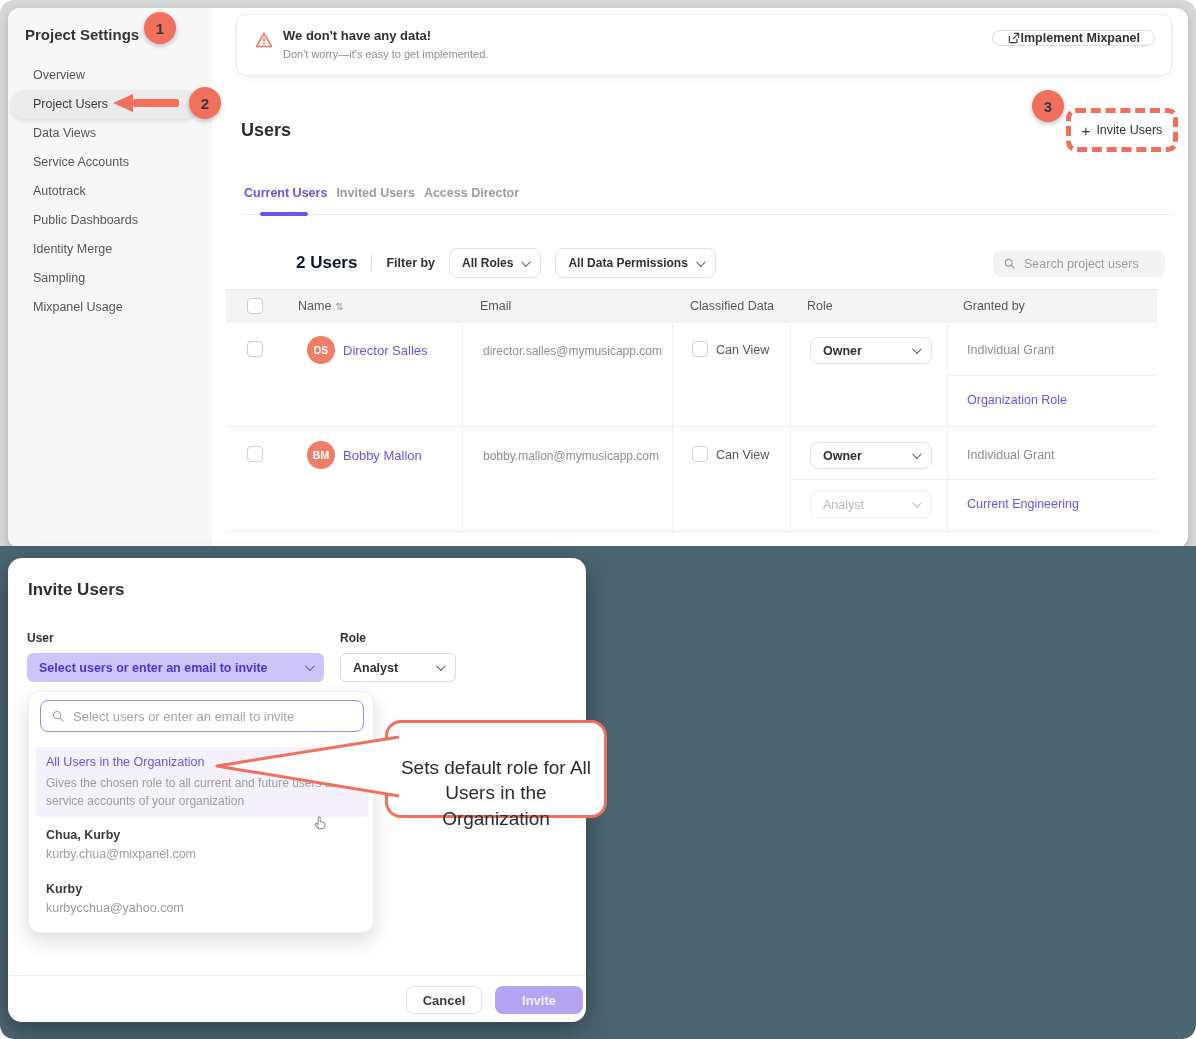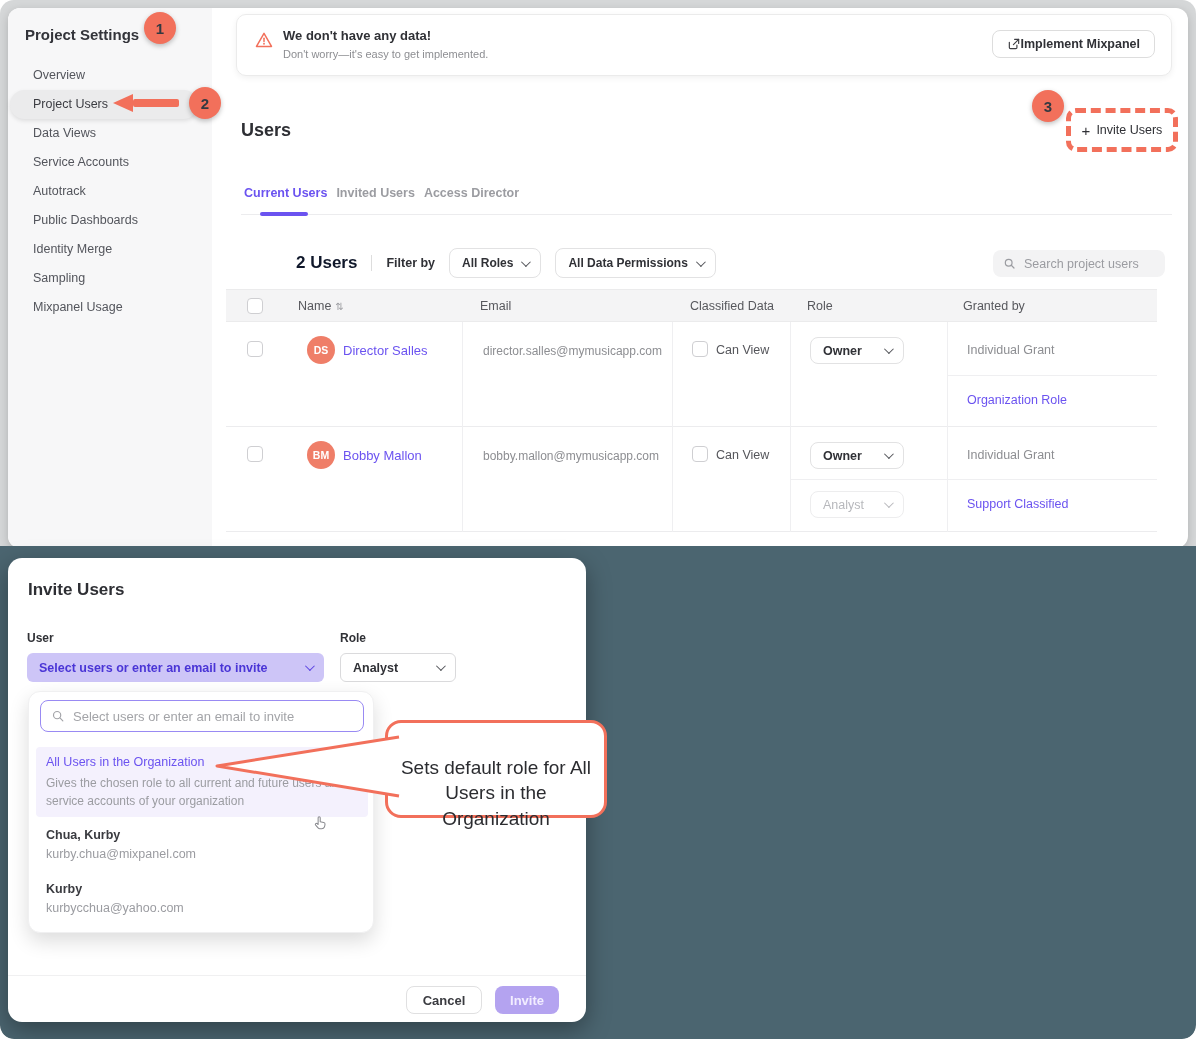--- a/index.html
+++ b/index.html
@@ -13,21 +13,21 @@
   .sidebar-title { position:absolute; left:17px; top:18px; font-size:15px; font-weight:700; color:#33343a; }
   .side-nav { position:absolute; left:0; top:53px; width:100%; }
   .side-item { position:relative; height:29px; line-height:29px; padding-left:25px; font-size:12.5px; color:#53555c; cursor:pointer; }
   .side-item.active { background:#ebebec; border-radius:15px; margin:0 14px 0 2px; padding-left:23px; box-shadow:0 2px 4px rgba(0,0,0,.10); font-weight:400; color:#3b3c42; }
 
   .main-banner { position:absolute; left:228px; top:6px; width:936px; height:62px; background:#fff; border:1px solid #ebebeb;
                  border-radius:10px; box-shadow:0 2px 6px rgba(0,0,0,.06); }
   .banner-icon { position:absolute; left:18px; top:16px; width:18px; height:18px; }
   .banner-title { position:absolute; left:46px; top:13px; font-size:13px; font-weight:700; color:#303136; }
   .banner-sub { position:absolute; left:46px; top:33px; font-size:11px; color:#8d8e92; }
-  .implement-btn { position:absolute; right:16px; top:15px; height:28px; padding:0 14px; display:flex; align-items:center; gap:0;
+  .implement-btn { position:absolute; right:16px; top:15px; height:16px; padding:0 14px; display:flex; align-items:center; gap:0;
                    border:1px solid #dddddd; border-radius:8px; background:#fff; font-size:12.5px; font-weight:700; color:#303136; cursor:pointer; }
 
   .users-title { position:absolute; left:233px; top:112px; font-size:18px; font-weight:700; color:#2e2f34; }
 
   .invite-dashed { position:absolute; left:1058px; top:100px; width:112px; height:44px; border:5px dashed #f2705b; border-radius:10px;
                    display:flex; align-items:center; justify-content:center; }
   .invite-btn { display:flex; align-items:center; gap:6px; font-size:12.5px; color:#2f3035; background:#fff; cursor:pointer; white-space:nowrap; }
   .plus-glyph { font-size:15px; color:#2f3035; line-height:1; }
 
   .tabs { position:absolute; left:236px; top:178px; display:flex; gap:9px; }
@@ -57,21 +57,21 @@
   .th { position:absolute; top:9px; font-size:12.5px; color:#57585d; }
   .sort-glyph { font-size:10px; color:#9b9ca1; margin-left:4px; }
   .cbx { width:16px; height:16px; border:1.5px solid #cfcfd2; border-radius:4px; background:#fff; display:inline-block; cursor:pointer; }
   .trow { position:relative; height:105px; border-bottom:1px solid #ececee; background:#fff; }
   .colline { position:absolute; top:0; width:1px; background:#efeff1; }
   .avatar { position:absolute; width:28px; height:28px; border-radius:50%; background:#ef7e68; color:#fff; font-size:10.5px; font-weight:700;
             display:flex; align-items:center; justify-content:center; }
   .name-link { position:absolute; font-size:13px; color:#6b53f0; cursor:pointer; }
   .email-txt { position:absolute; font-size:12px; color:#8d8e92; }
   .canview-lbl { position:absolute; font-size:12.5px; color:#55565b; }
-  .role-select { position:absolute; width:94px; height:27px; border:1px solid #e2e2e3; border-radius:8px; background:#fff;
+  .role-select { position:absolute; width:122px; height:27px; border:1px solid #e2e2e3; border-radius:8px; background:#fff;
                  display:flex; align-items:center; justify-content:space-between; padding:0 12px; font-size:12.5px; font-weight:700; color:#303136; cursor:pointer; }
   .role-select.disabled { color:#b7b8bc; font-weight:400; border-color:#ededee; cursor:default; }
   .grant-txt { position:absolute; font-size:12.5px; color:#8d8e92; }
   .grant-link { position:absolute; font-size:12.5px; color:#6b53f0; cursor:pointer; }
   .subdiv { position:absolute; height:1px; background:#efeff1; }
 
   
   .badge { position:absolute; width:32px; height:32px; border-radius:50%; background:#f2705b; color:#343941; font-size:15px; font-weight:700;
            display:flex; align-items:center; justify-content:center; box-shadow:0 2px 5px rgba(0,0,0,.25); z-index:30; }
   .annot-arrow { position:absolute; left:113px; top:94px; display:flex; align-items:center; z-index:30; }
@@ -97,21 +97,21 @@
   .dd-search input::placeholder { color:#a3a4a8; }
   .dd-opt-hl { position:absolute; left:7px; top:55px; width:332px; height:70px; background:#f4f1fd; border-radius:4px; cursor:pointer; }
   .dd-opt-link { position:absolute; left:10px; top:8px; font-size:12.5px; color:#6b53f0; }
   .dd-opt-desc { position:absolute; left:10px; top:27px; width:306px; font-size:12px; line-height:18px; color:#9b9ca1; }
   .dd-item-title { position:absolute; left:17px; font-size:12.5px; font-weight:600; color:#3a3b40; }
   .dd-item-sub { position:absolute; left:17px; font-size:12.5px; color:#9b9ca1; }
   .hand-cursor { position:absolute; left:282px; top:122px; width:18px; height:18px; z-index:5; }
   .modal-footer-line { position:absolute; left:0; top:417px; width:578px; height:1px; background:#f0f0f1; }
   .cancel-btn { position:absolute; left:398px; top:428px; width:76px; height:28px; border:1px solid #e0e0e1; border-radius:8px;
                 background:#fff; font-size:13px; font-weight:700; color:#3a3b40; cursor:pointer; }
-  .invite-submit-btn { position:absolute; left:487px; top:428px; width:64px; height:28px; border:none; border-radius:8px;
+  .invite-submit-btn { position:absolute; left:487px; top:428px; width:88px; height:28px; border:none; border-radius:8px;
                 background:#b4a3f0; font-size:13px; font-weight:700; color:#f2edff; cursor:pointer; }
 
   .callout { position:absolute; left:385px; top:720px; width:222px; height:98px; background:#fff; border:3px solid #f2705b;
              border-radius:16px; display:flex; align-items:center; justify-content:center; text-align:center; z-index:20; }
   .callout span { font-size:19px; color:#2b2c30; line-height:1.32; width:195px;margin-top:48px; }
   .callout-tail { position:absolute; left:205px; top:725px; width:195px; height:85px; z-index:21; }
 </style>
 </head>
 <body>
 
@@ -231,21 +231,21 @@
         <div class="role-select" style="left:584px;top:15px;">
           <span>Owner</span>
           <span class="chev"></span>
         </div>
         <span class="grant-txt" style="left:741px;top:21px;">Individual Grant</span>
         <div class="subdiv" style="left:564px;top:52px;width:367px;"></div>
         <div class="role-select disabled" style="left:584px;top:64px;">
           <span>Analyst</span>
           <span class="chev light"></span>
         </div>
-        <span class="grant-link" style="left:741px;top:70px;">Support Classified</span>
+        <span class="grant-link" style="left:741px;top:70px;">Current Engineering</span>
         <div class="colline" style="left:236px;height:105px;"></div>
         <div class="colline" style="left:446px;height:105px;"></div>
         <div class="colline" style="left:564px;height:105px;"></div>
         <div class="colline" style="left:721px;height:105px;"></div>
       </div>
     </div>
   </div>
 
   <div class="badge" style="left:144px;top:12px;">1</div>
   <div class="annot-arrow">

